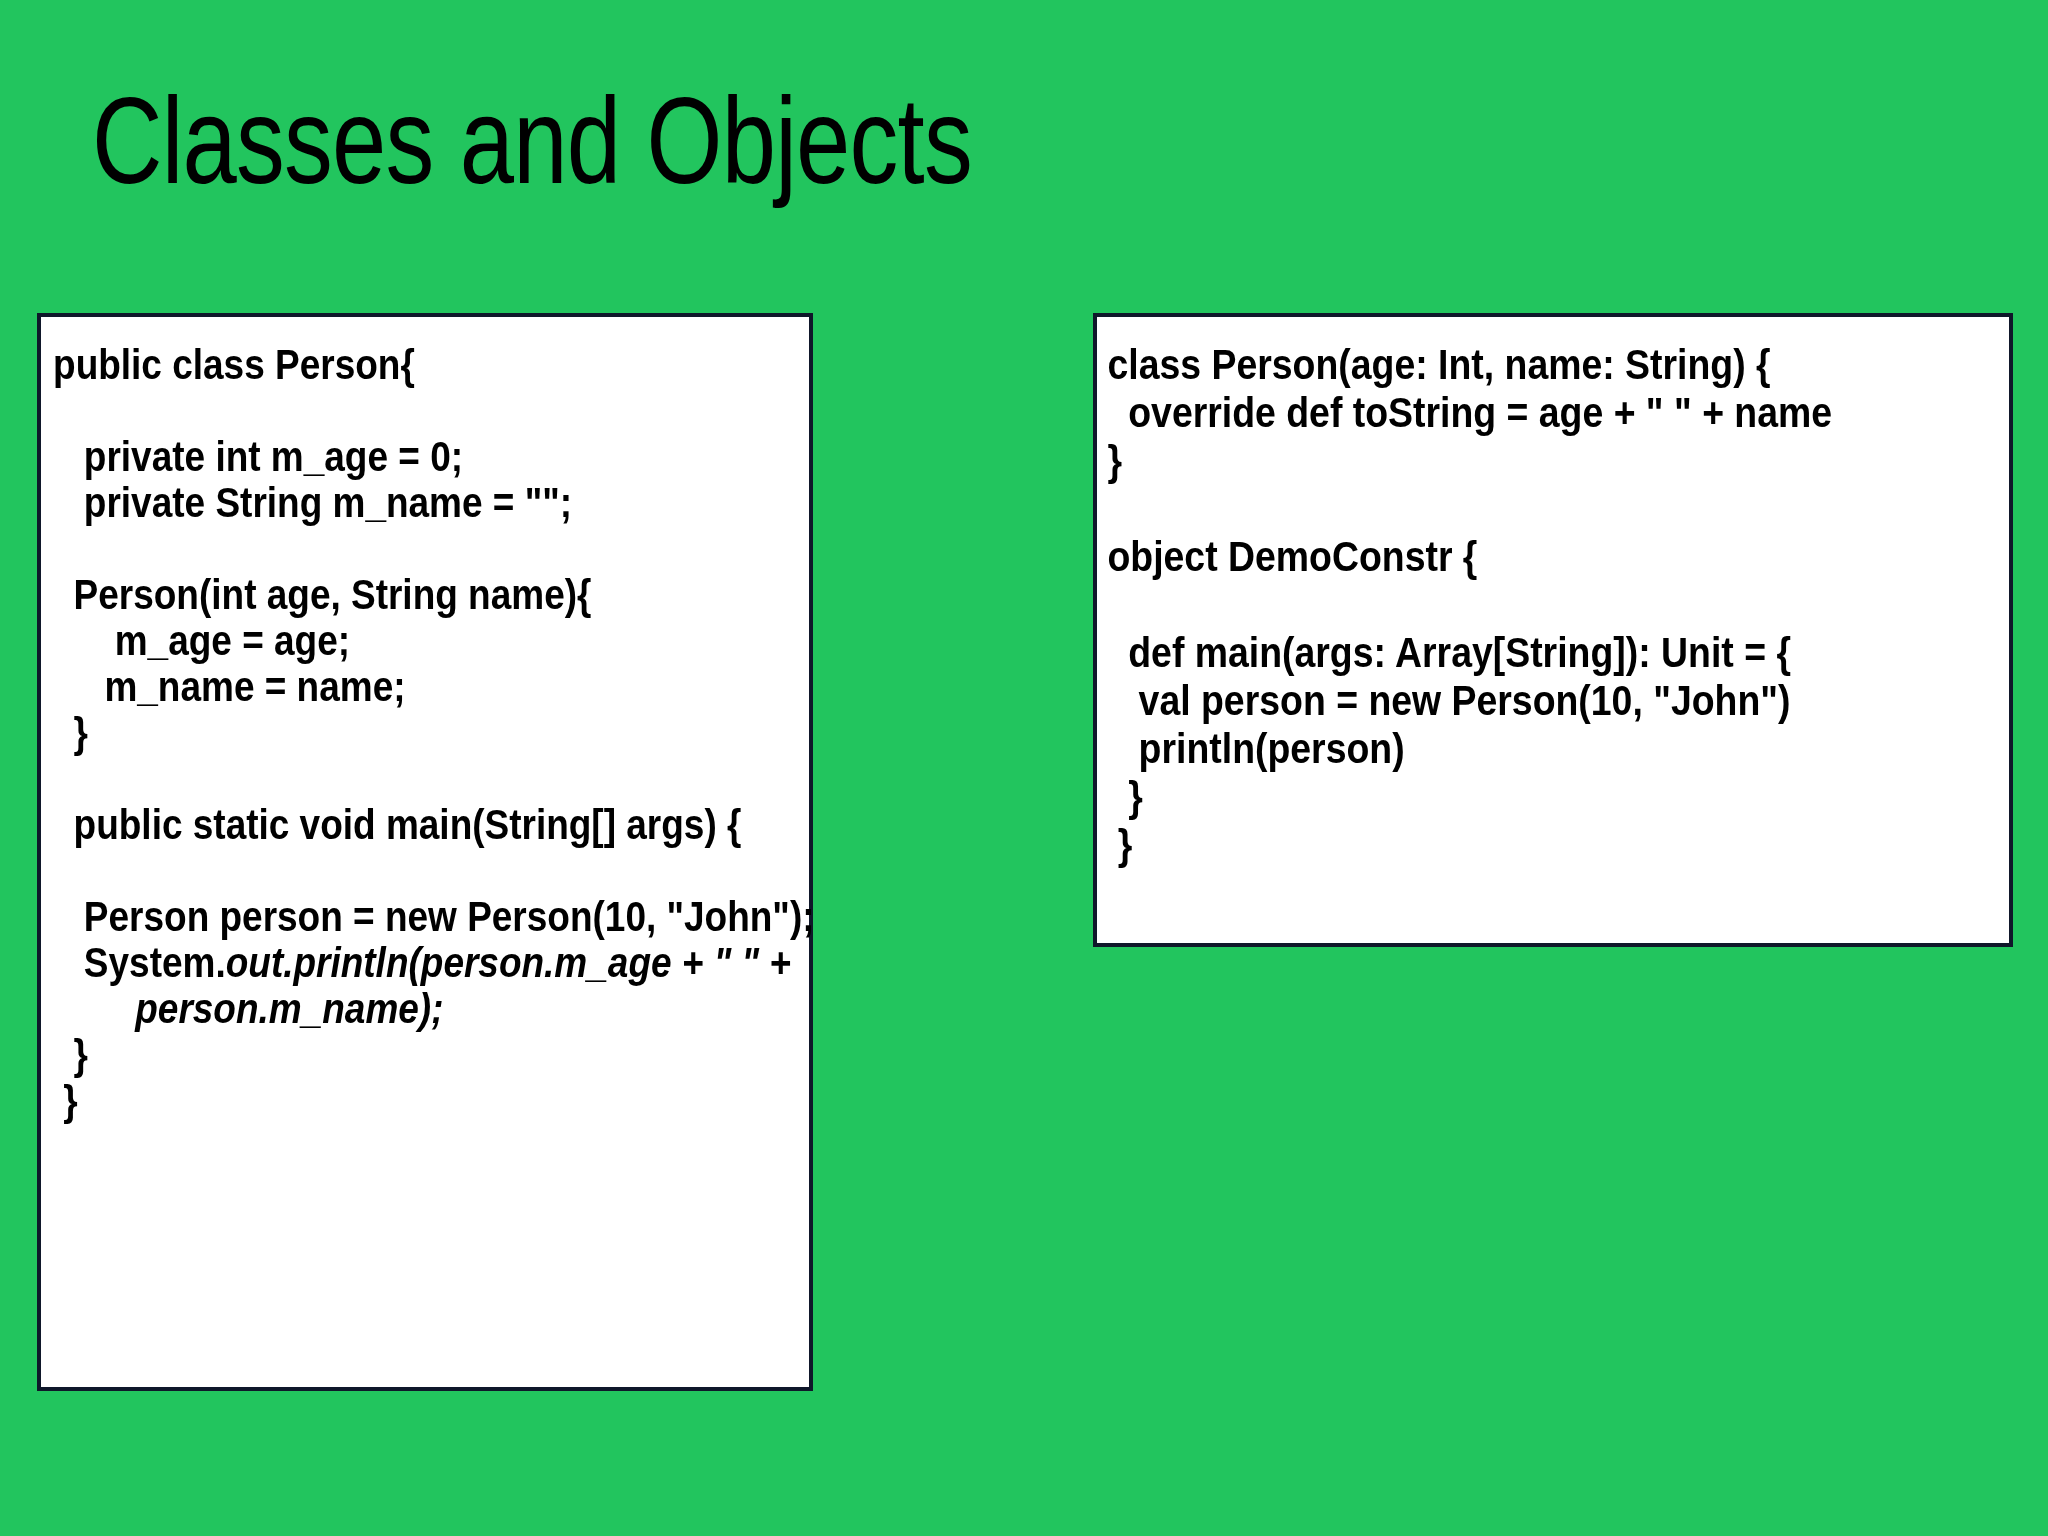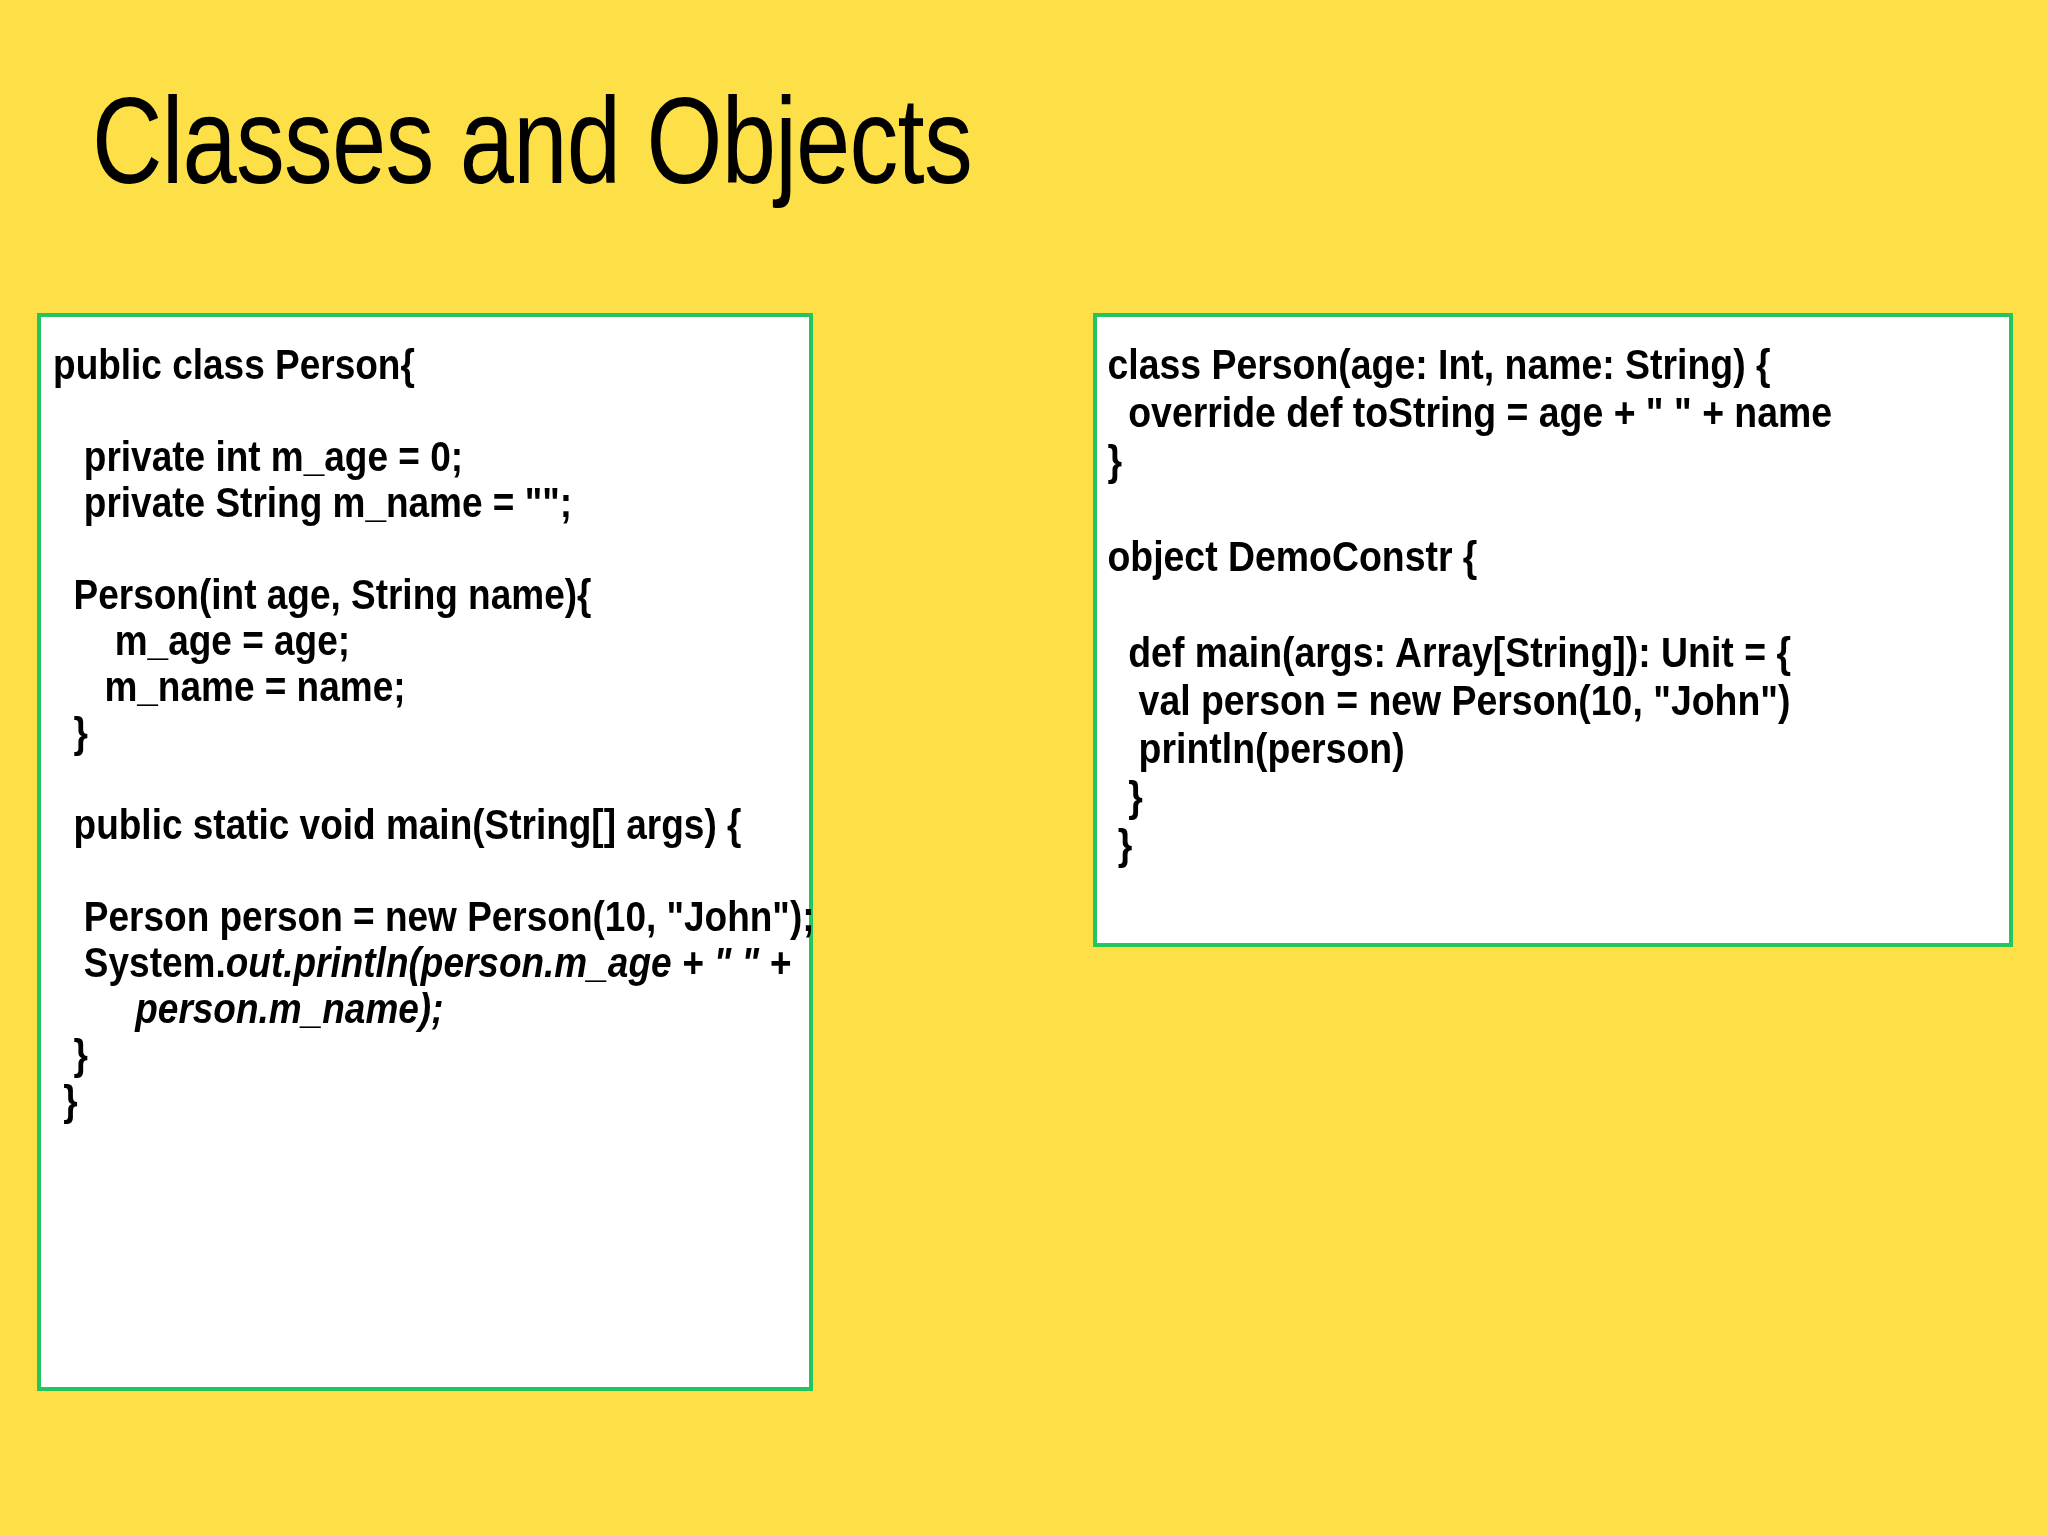--- a/index.html
+++ b/index.html
@@ -15,21 +15,21 @@
     font-family: "Liberation Sans", "DejaVu Sans", sans-serif;
     color: #000000;
     -webkit-font-smoothing: antialiased;
   }
 
   #slide {
     position: absolute;
     left: 0; top: 0;
     width: 2048px;
     height: 1536px;
-    background: #fde047;
+    background: #22c55e;
   }
 
   
   #slide-title {
     position: absolute;
     left: 92px;
     top: 80px;
     width: 1700px;
     font-family: "Liberation Sans", "DejaVu Sans", sans-serif;
     font-weight: 400;
@@ -39,21 +39,21 @@
     color: #000000;
     white-space: nowrap;
     transform: scaleX(0.80);
     transform-origin: left top;
   }
 
   
   .code-box {
     position: absolute;
     box-sizing: border-box;
-    border: 4px solid #22c55e;
+    border: 4px solid #0f172a;
     background: #ffffff;
   }
 
   #left-code-box {
     left: 37px;
     top: 313px;
     width: 776px;
     height: 1078px;
   }
 

